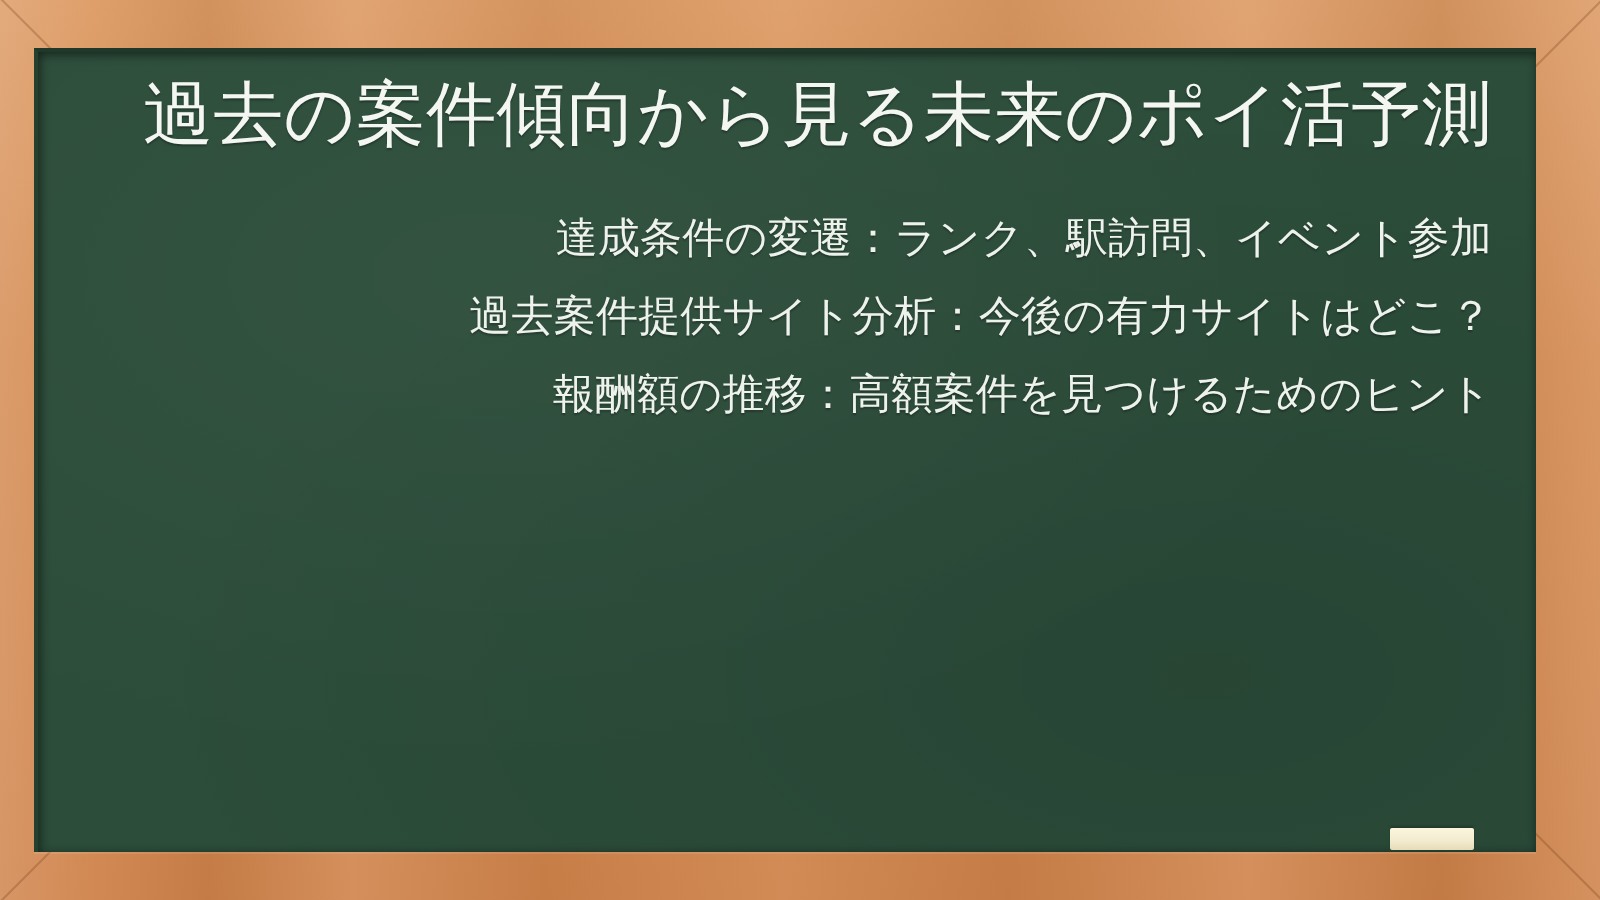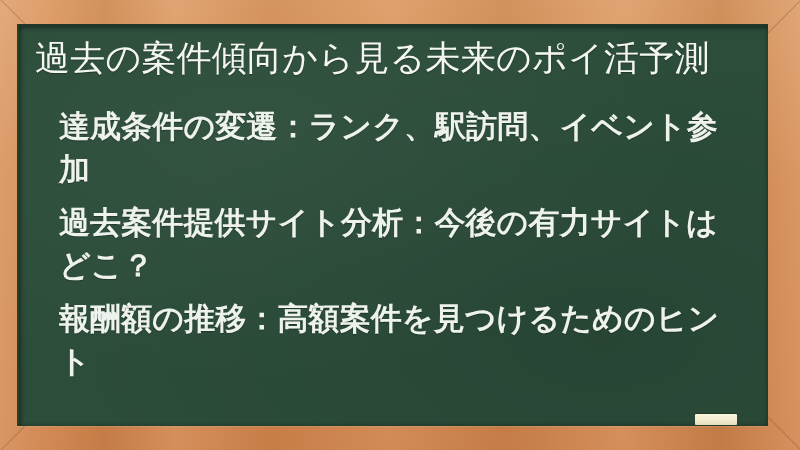--- a/index.html
+++ b/index.html
@@ -75,20 +75,21 @@
     background-image:
       radial-gradient(ellipse at 30% 28%, rgba(255,255,255,0.035) 0%, rgba(255,255,255,0) 62%),
       radial-gradient(ellipse at 78% 78%, rgba(0,0,0,0.10) 0%, rgba(0,0,0,0) 66%);
     border-top: 2px solid #20382a;
     border-left: 2px solid #24402f;
     box-shadow:
       inset 0 2px 5px rgba(0,0,0,0.35),
       inset 2px 0 4px rgba(0,0,0,0.25),
       0 1px 0 rgba(255,255,255,0.10);
     overflow: hidden;
+    text-align: right;
   }
 
   
   .board-inner {
     position: absolute;
     left: 0;
     top: 0;
     right: 0;
     bottom: 0;
     padding: 9px 22px 0 16px;
@@ -106,23 +107,23 @@
     white-space: normal;
   }
 
   .bullets {
     list-style: none;
     margin: 24px 0 0 0;
     padding: 0 0 0 24px;
   }
   .bullets li {
     color: #eef2ec;
-    font-size: 31px;
+    font-size: 21px;
     line-height: 1.39;
-    font-weight: 700;
+    font-weight: 400;
     letter-spacing: 0.1px;
     margin: 0 0 10px 0;
     text-shadow: 0 1px 1px rgba(0,0,0,0.28);
   }
   .bullets li:last-child { margin-bottom: 0; }
 
   
   .chalk-stick {
     position: absolute;
     right: 31px;

